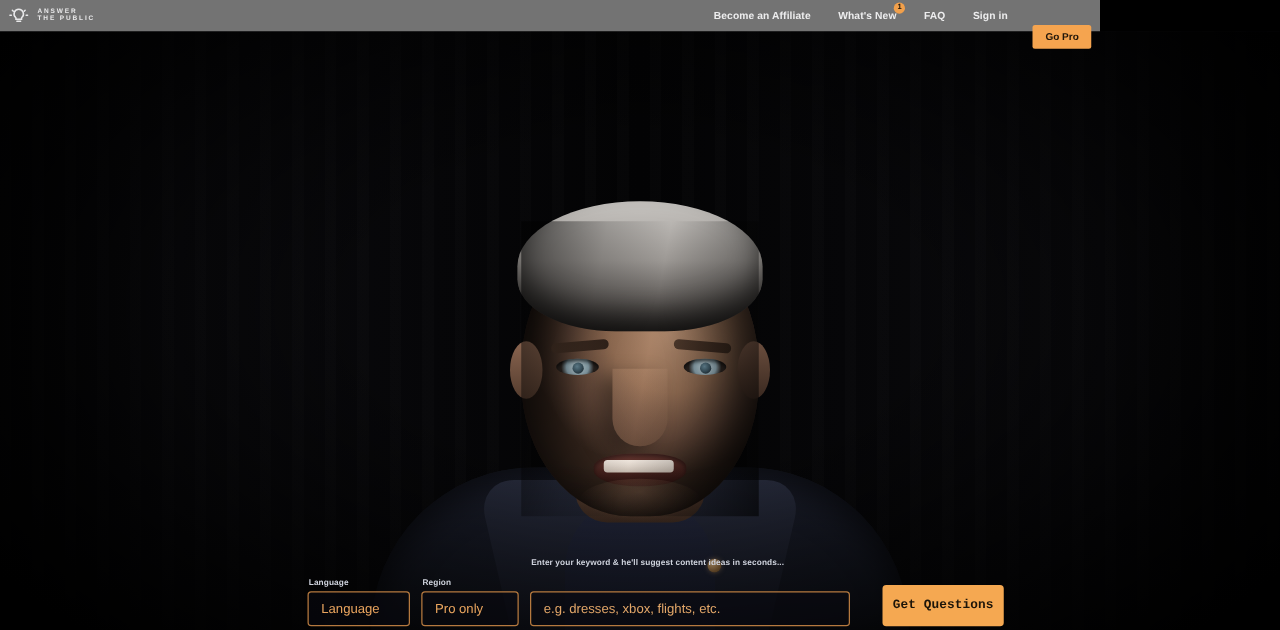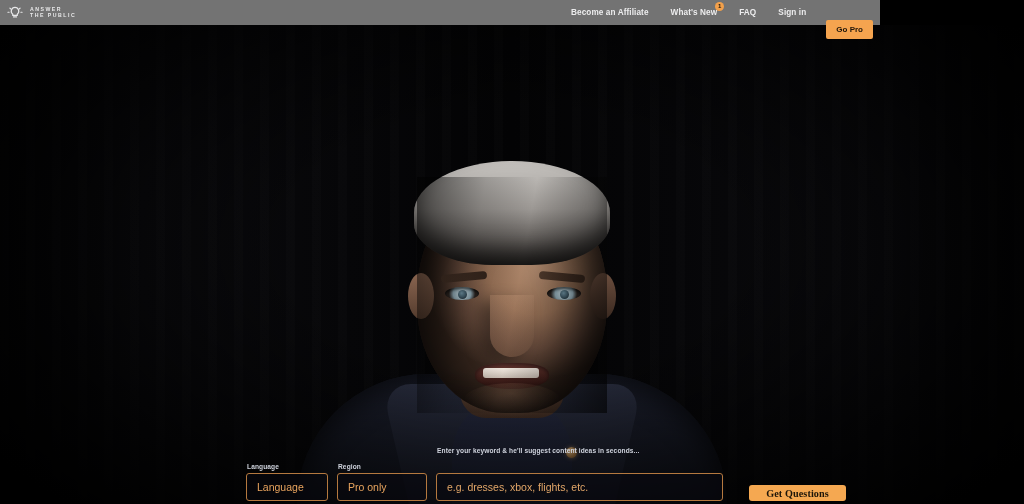--- a/index.html
+++ b/index.html
@@ -193,30 +193,30 @@
     color:#cfd3dd; font-size:6.6px; font-weight:700; letter-spacing:.1px;
     margin-bottom:3px; padding-left:1px; white-space:nowrap;
   }
   .field-box{
     height:28px; border:1px solid #b5793f; border-radius:3px;
     background:rgba(9,10,17,.55);
     display:flex; align-items:center; padding:0 10px;
     color:#e9a45e; font-size:10.5px; white-space:nowrap;
   }
   .w-lang{ width:82px; }
-  .w-region{ width:90px; }
-  .w-kw{ width:287px;margin-top:16px; }
+  .w-region{ width:78px; }
+  .w-kw{ width:256px;margin-top:16px; }
   .kw-box{ color:#e2a668; }
   .submit{
     margin-left:17px;
-    height:16px; min-width:97px;
+    height:33px; min-width:97px;
     background:#f5a851; color:#1d1509;
     border:none; border-radius:3px;
     font-size:10.2px; font-weight:700; letter-spacing:.1px;
-    font-family:Liberation Serif, serif;
+    font-family:Liberation Mono, monospace;
     cursor:pointer; align-self:flex-end; margin-bottom:0;
   }
 </style>
 </head>
 <body>
 
 <div class="page">
 
   <div class="topbar">
 

